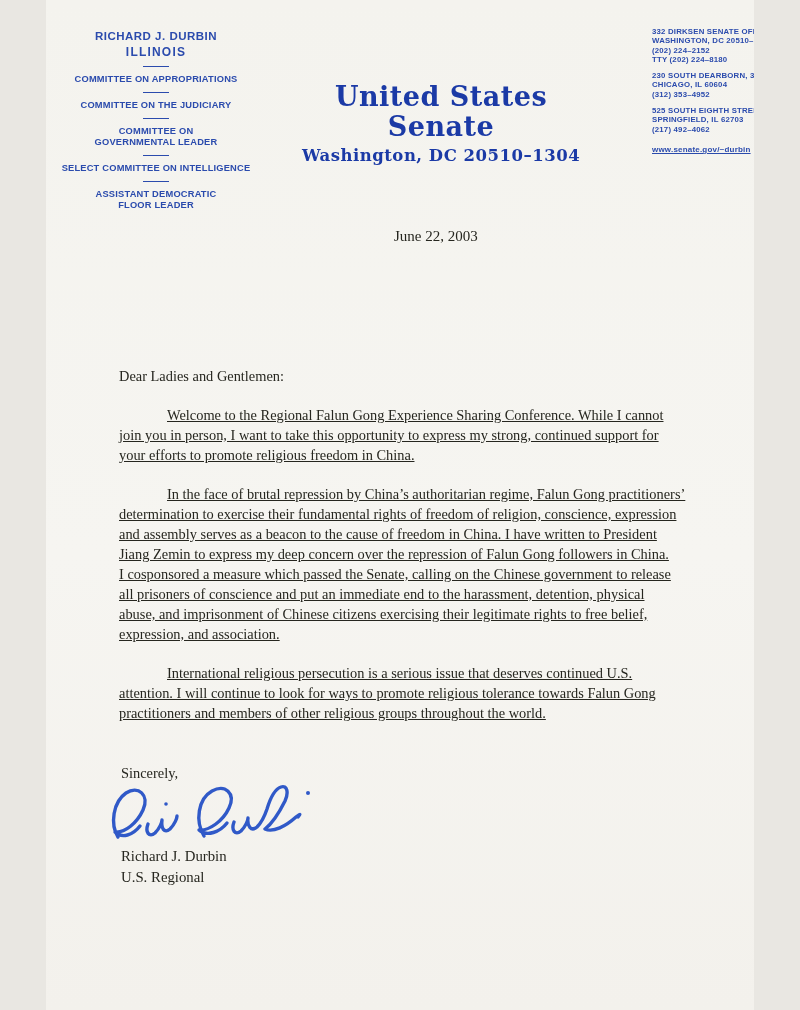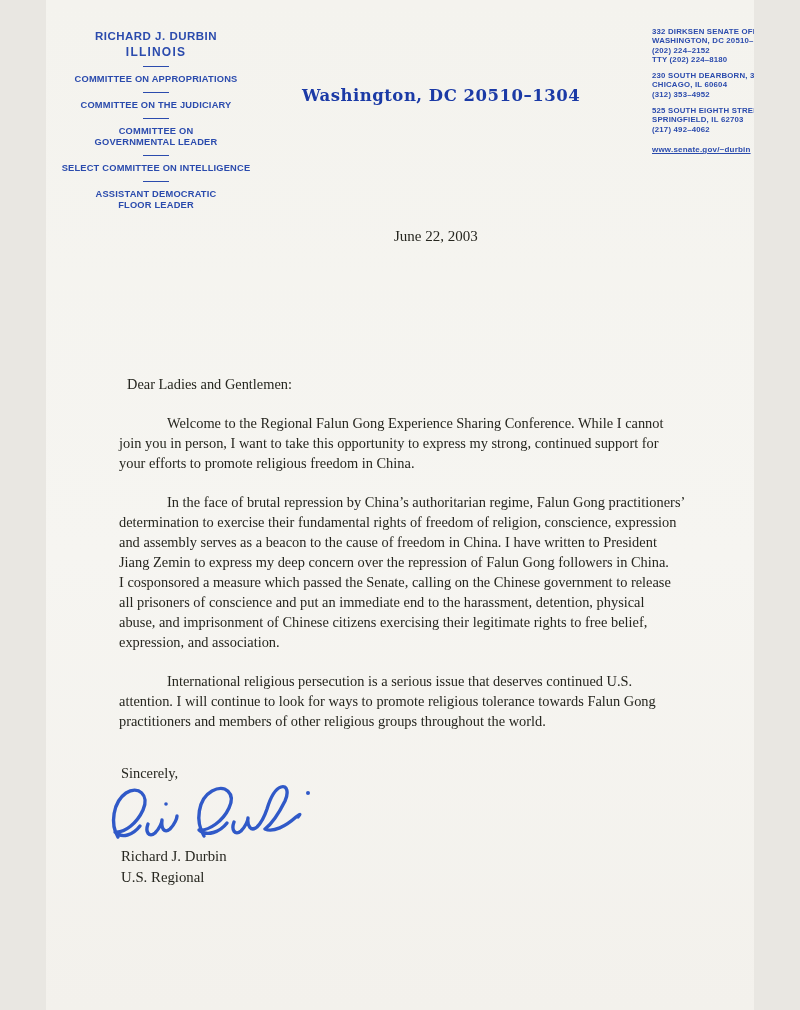--- a/index.html
+++ b/index.html
@@ -38,22 +38,22 @@
     color:#2b4bad;
     font-family:"Liberation Sans",sans-serif;font-weight:bold;
     font-size:7.8px;line-height:9.3px;letter-spacing:.2px;
   }
   .office{white-space:pre-line;margin-bottom:7px;}
   .website{margin-top:11px;font-size:8px;text-decoration:underline;}
 
   
   .date{position:absolute;left:348px;top:228px;font-size:15px;}
   .letter-body{position:absolute;left:73px;top:366px;width:676px;font-size:14.4px;line-height:20px;}
-  .salutation{margin:8px;}
-  .para{margin:19px 0 0 0;text-indent:48px;white-space:pre-line;}
+  .salutation{margin:0;}
+  .para{margin:19px 0 0 0;text-indent:48px;white-space:pre-line;text-decoration:underline;}
   .closing{position:absolute;left:75px;top:765px;font-size:14.4px;}
   .signature-svg{position:absolute;left:58px;top:780px;}
   .sig-block{position:absolute;left:75px;top:846px;font-size:14.8px;line-height:21px;}
 </style>
 </head>
 <body>
 
 <div class="page">
 
   <div class="lh-left">
@@ -67,20 +67,21 @@
     <div class="lh-item">COMMITTEE ON
 GOVERNMENTAL LEADER</div>
     <div class="lh-div"></div>
     <div class="lh-item">SELECT COMMITTEE ON INTELLIGENCE</div>
     <div class="lh-div"></div>
     <div class="lh-item">ASSISTANT DEMOCRATIC
 FLOOR LEADER</div>
   </div>
 
   <div class="lh-center">
+    <div class="lh-title">United States Senate</div>
     <div class="lh-subtitle">Washington, DC 20510–1304</div>
   </div>
 
   <div class="lh-right">
     <div class="office">332 DIRKSEN SENATE OFFICE BLDG.
 WASHINGTON, DC 20510–1304
 (202) 224–2152
 TTY (202) 224–8180</div>
     <div class="office">230 SOUTH DEARBORN, 38TH FL.
 CHICAGO, IL 60604

